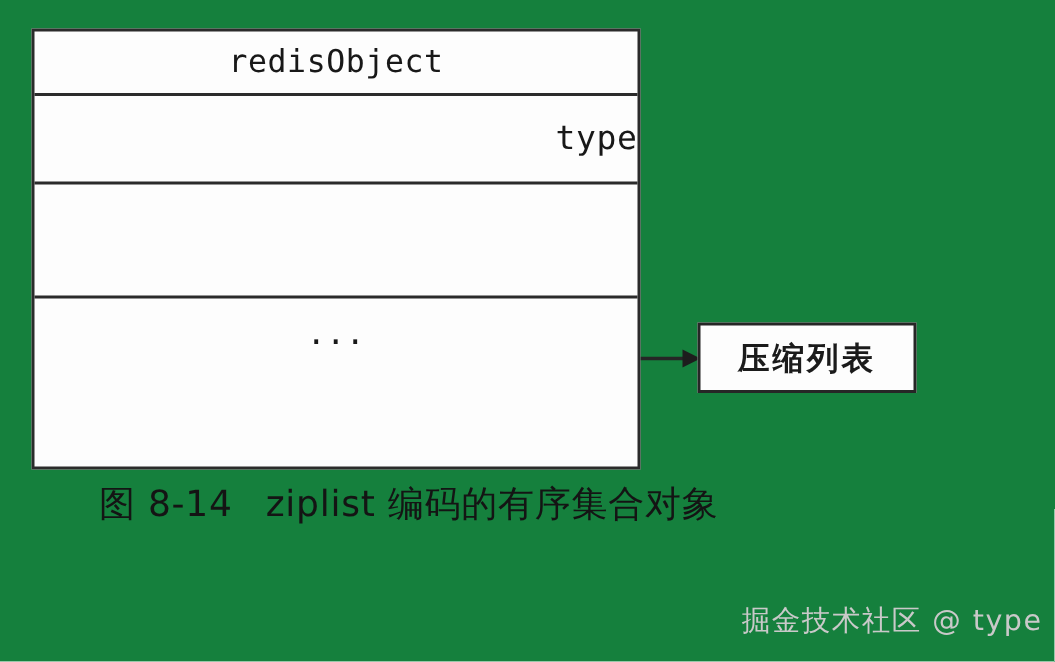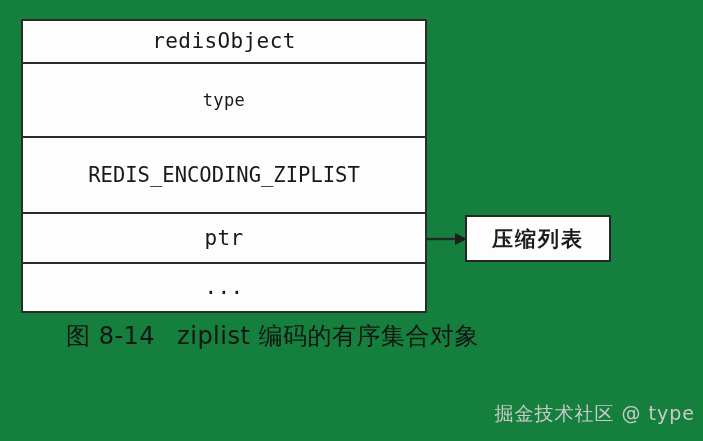--- a/index.html
+++ b/index.html
@@ -40,21 +40,21 @@
     font-family: "DejaVu Sans Mono", "Liberation Mono", monospace;
     color: #181818;
     letter-spacing: 0.4px;
     line-height: 1.18;
     text-align: center;
     white-space: nowrap;
   }
   .struct-row:last-child { border-bottom: none; }
 
   .row-title      { height: 43px; font-size: 21px; }
-  .row-type       { height: 75px; font-size: 17px; }
+  .row-type       { height: 59px; font-size: 22px; align-items: flex-end; }
   .row-encoding   { height: 76px; font-size: 21px; }
   .row-ptr        { height: 51px; font-size: 21px; }
   .row-ellipsis   { height: 47px; font-size: 21px; }
 
   .struct-row .line-1 { display: block; }
   .struct-row .line-2 { display: block; }
   .row-encoding .line-2 { font-size: 20.5px; letter-spacing: 0px; }
 
   
   .arrow {
@@ -120,26 +120,22 @@
 
     <div class="struct-row row-title">
       <span class="line-1">redisObject</span>
     </div>
 
     <div class="struct-row row-type">
       <span class="line-1">type</span>
     </div>
 
     <div class="struct-row row-encoding">
-      <span class="line-2">REDIS_ENCODING_ZIPLIST</span>
     </div>
 
-    <div class="struct-row row-ptr">
-      <span class="line-1">ptr</span>
-    </div>
 
     <div class="struct-row row-ellipsis">
       <span class="line-1">...</span>
     </div>
 
   </div>
 
   <svg class="arrow" viewBox="0 0 40 16">
     <line x1="0" y1="8" x2="30" y2="8" stroke="#262626" stroke-width="2.4"></line>
     <polygon points="28,2 40,8 28,14" fill="#1d1d1d"></polygon>

